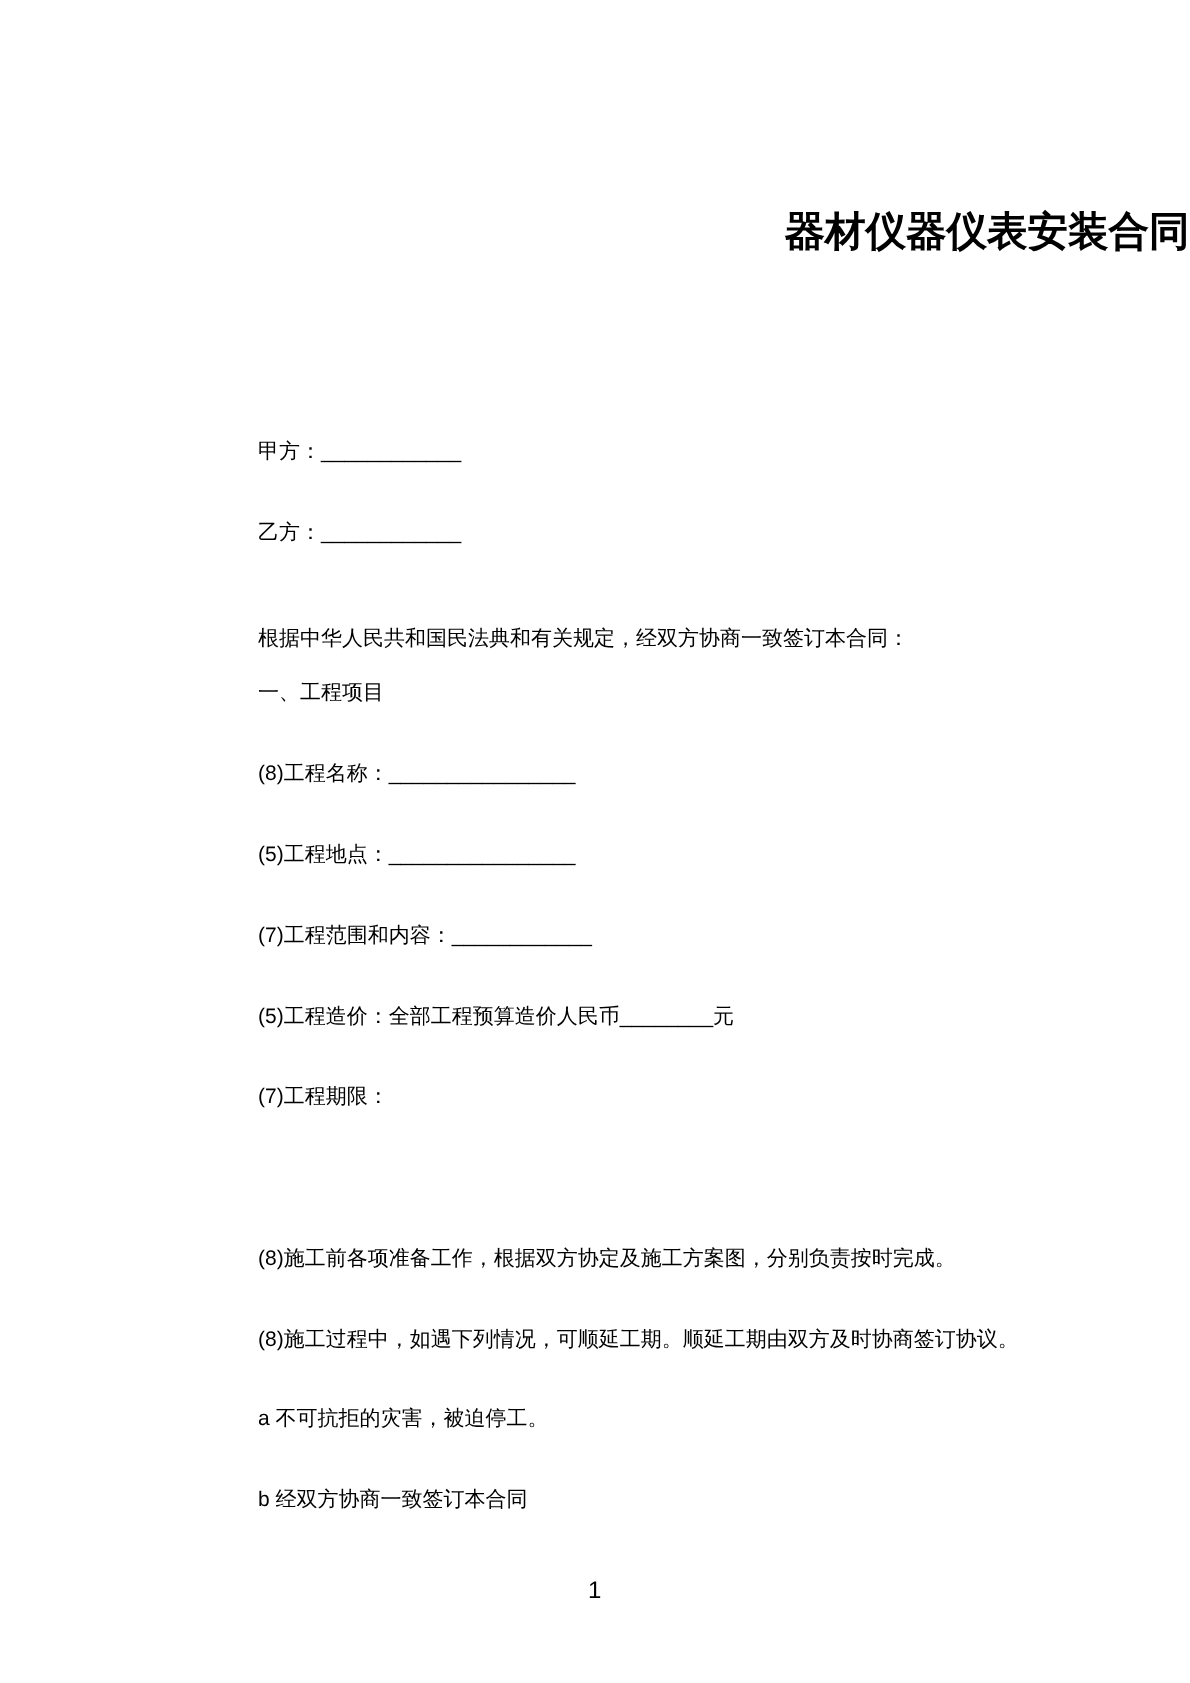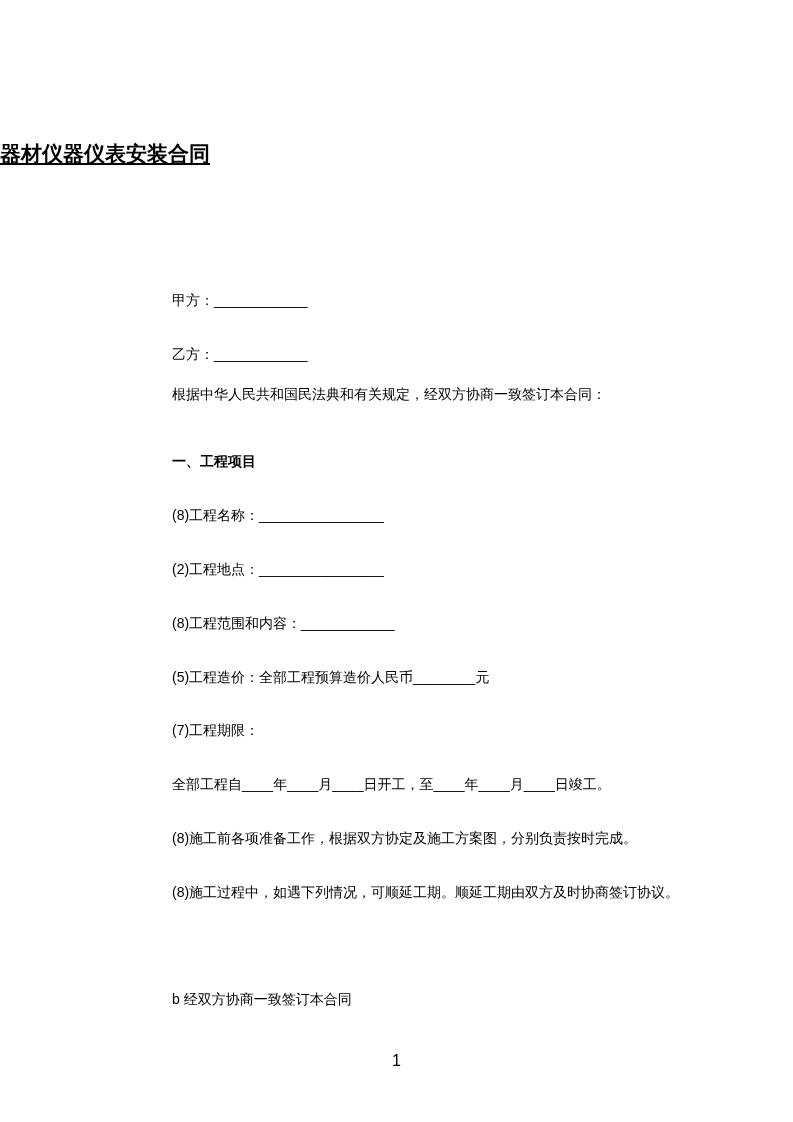--- a/index.html
+++ b/index.html
@@ -15,36 +15,35 @@
     background: #ffffff;
     color: #000000;
     font-family: "Liberation Sans", "DejaVu Sans", sans-serif;
     overflow: hidden;
   }
   .doc-title {
     position: absolute;
     top: 137px;
     left: 0;
     width: 100%;
-    text-align: left;
-    font-size: 21px;
+    text-align: right;
+    font-size: 27px;
     font-weight: bold;
     line-height: 34px;
     white-space: pre;
-    text-decoration: underline;
   }
   .line {
     position: absolute;
     left: 136px;
     font-size: 14px;
     line-height: 22px;
     white-space: pre;
     margin-left: 36px;
   }
-  .bold { font-weight: bold; }
+  .bold { font-weight: normal; }
   .page-number {
     position: absolute;
     top: 1050px;
     left: 0;
     width: 100%;
     text-align: center;
     font-size: 16px;
     line-height: 22px;
   }
 </style>
@@ -52,38 +51,38 @@
 <body>
 
 <div class="page">
 
   <div class="doc-title">器材仪器仪表安装合同</div>
 
   <div class="line" style="top:289px">甲方：____________</div>
 
   <div class="line" style="top:343px">乙方：____________</div>
 
-  <div class="line" style="top:383px">根据中华人民共和国民法典和有关规定，经双方协商一致签订本合同：</div>
+  <div class="line" style="top:414px">根据中华人民共和国民法典和有关规定，经双方协商一致签订本合同：</div>
 
   <div class="line bold" style="top:450px">一、工程项目</div>
 
   <div class="line" style="top:504px">(8)工程名称：________________</div>
 
-  <div class="line" style="top:558px">(2)工程地点：________________</div>
+  <div class="line" style="top:558px">(5)工程地点：________________</div>
 
-  <div class="line" style="top:612px">(8)工程范围和内容：____________</div>
+  <div class="line" style="top:612px">(7)工程范围和内容：____________</div>
 
   <div class="line" style="top:666px">(5)工程造价：全部工程预算造价人民币________元</div>
 
   <div class="line" style="top:719px">(7)工程期限：</div>
 
-  <div class="line" style="top:773px">全部工程自____年____月____日开工，至____年____月____日竣工。</div>
 
   <div class="line" style="top:827px">(8)施工前各项准备工作，根据双方协定及施工方案图，分别负责按时完成。</div>
 
   <div class="line" style="top:881px">(8)施工过程中，如遇下列情况，可顺延工期。顺延工期由双方及时协商签订协议。</div>
 
+  <div class="line" style="top:934px">a 不可抗拒的灾害，被迫停工。</div>
 
   <div class="line" style="top:988px">b 经双方协商一致签订本合同</div>
 
   <div class="page-number">1</div>
 
 </div>
 
 </body></html>

